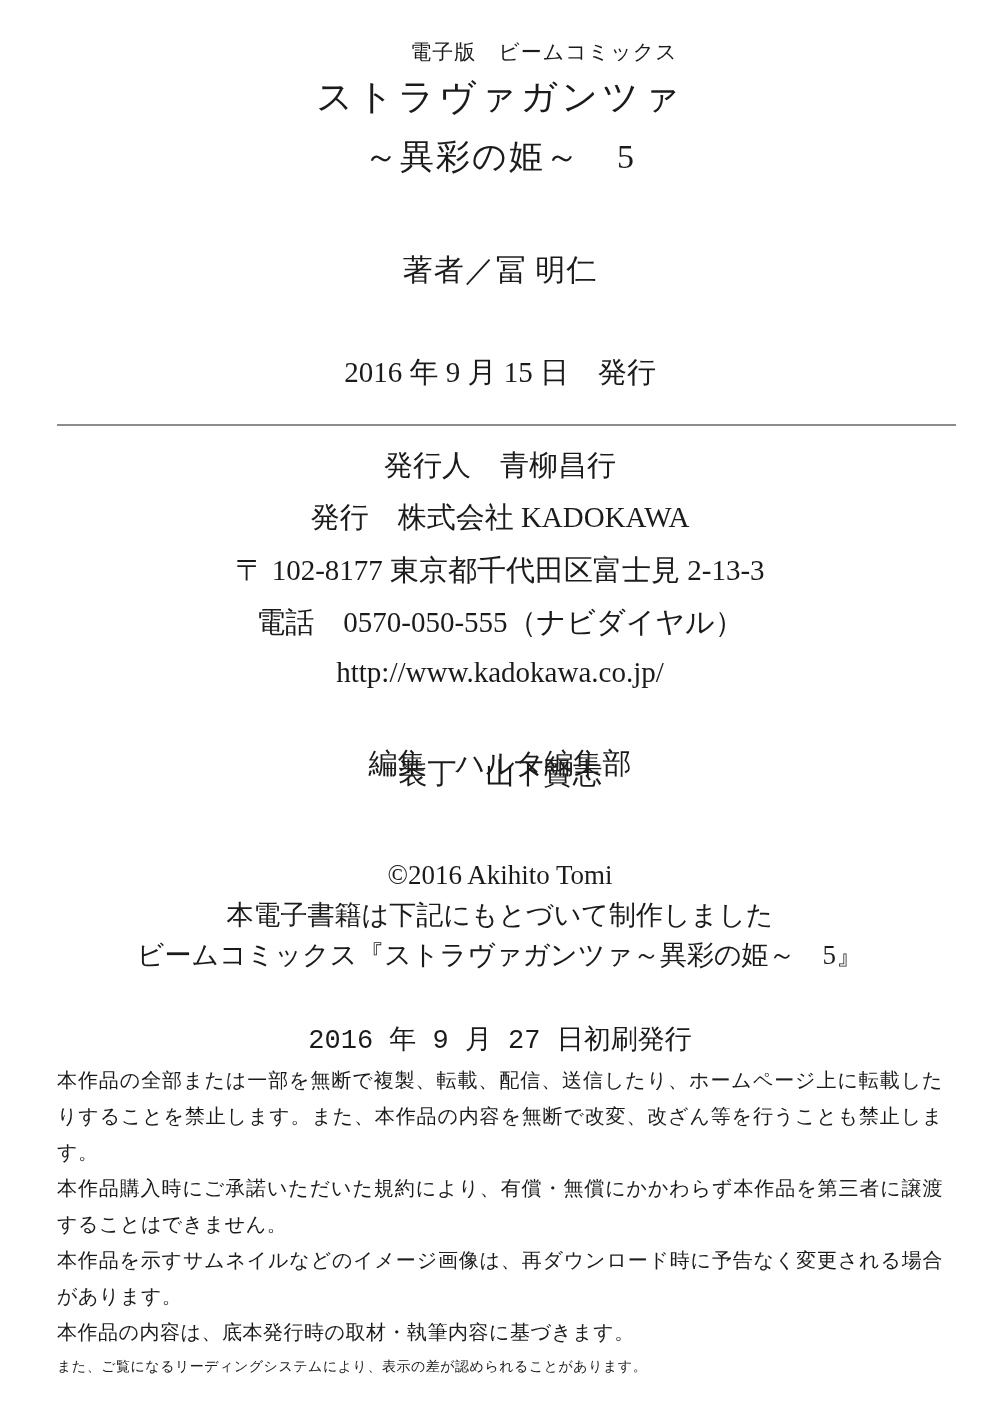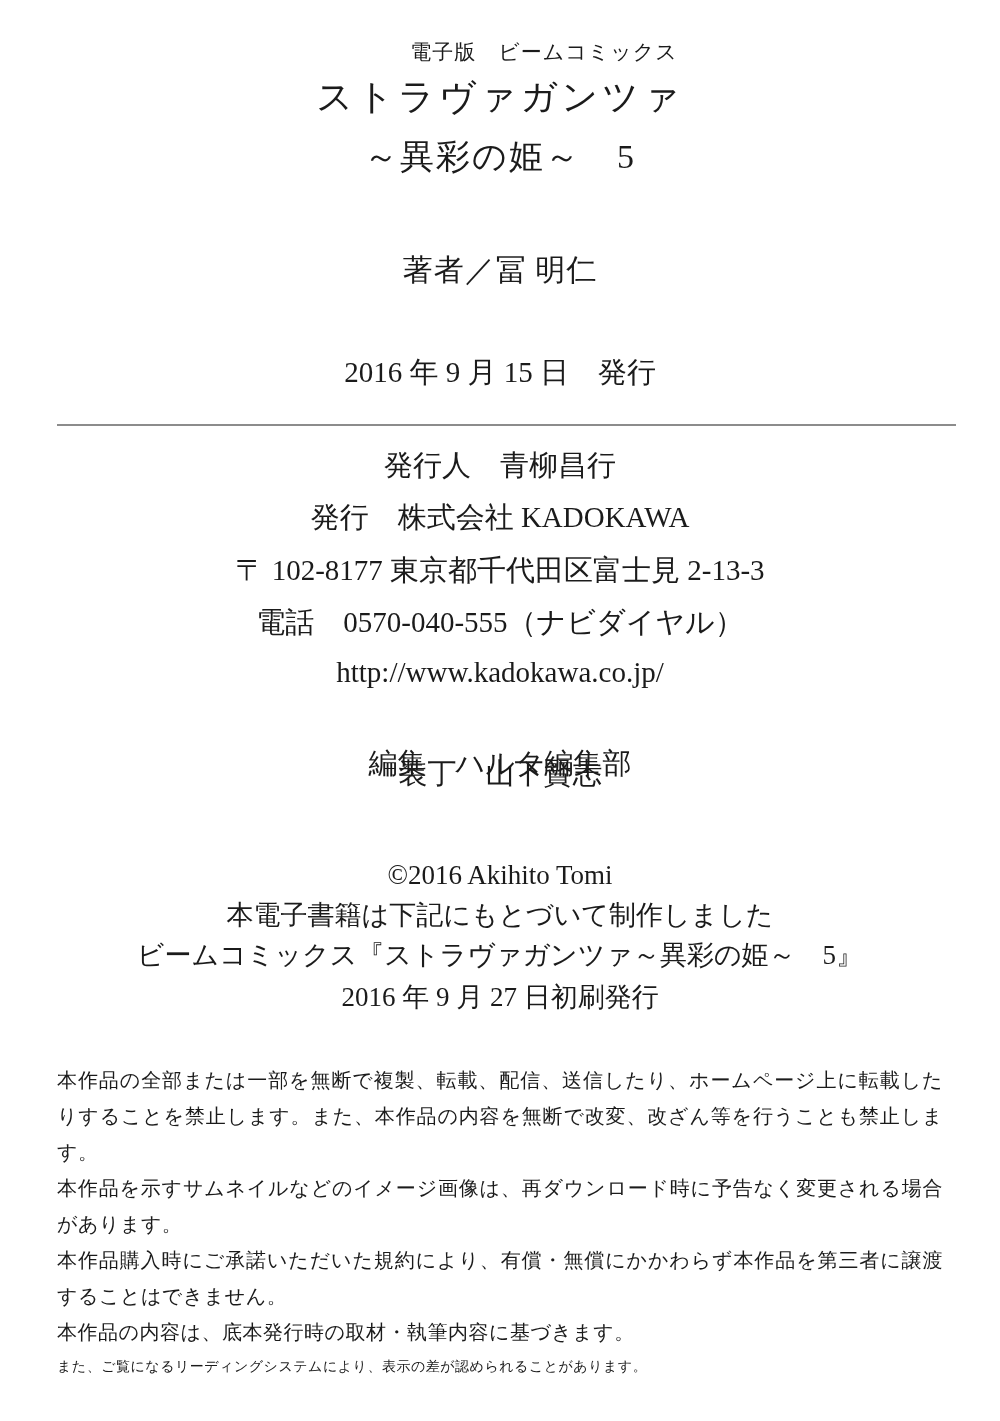--- a/index.html
+++ b/index.html
@@ -44,21 +44,21 @@
   .pub-1 { top: 498px; }
   .pub-2 { top: 551px; }
   .pub-3 { top: 603px; }
   .pub-4 { top: 653px; }
   .pub-5 { top: 744px; }
   .pub-6 { top: 754px; }
   .cr { font-size: 27px; line-height: 36px; }
   .cr-0 { top: 857px; font-family: Liberation Serif, serif; }
   .cr-1 { top: 897px; }
   .cr-2 { top: 937px; }
-  .cr-3 { top: 979px; }
+  .cr-3 { top: 1023px; font-family: Liberation Mono, monospace; }
   .legal {
     position: absolute;
     top: 1062px;
     left: 57px;
     width: 886px;
     font-size: 20px;
     line-height: 36px;
     letter-spacing: 0.5px;
   }
   .legal p {
@@ -85,32 +85,32 @@
   <div class="c title">ストラヴァガンツァ</div>
   <div class="c subtitle">～異彩の姫～　5</div>
   <div class="c author">著者／冨 明仁</div>
   <div class="c pubdate">2016 年 9 月 15 日　発行</div>
 
   <div class="rule"></div>
 
   <div class="c pub pub-0">発行人　青柳昌行</div>
   <div class="c pub pub-1">発行　株式会社 KADOKAWA</div>
   <div class="c pub pub-2">〒 102-8177 東京都千代田区富士見 2-13-3</div>
-  <div class="c pub pub-3">電話　0570-040-555（ナビダイヤル）</div>
+  <div class="c pub pub-3">電話　0570-050-555（ナビダイヤル）</div>
   <div class="c pub pub-4">http://www.kadokawa.co.jp/</div>
   <div class="c pub pub-5">編集　ハルタ編集部</div>
   <div class="c pub pub-6">装丁　山下賢志</div>
 
   <div class="c cr cr-0">©2016 Akihito Tomi</div>
   <div class="c cr cr-1">本電子書籍は下記にもとづいて制作しました</div>
   <div class="c cr cr-2">ビームコミックス『ストラヴァガンツァ～異彩の姫～　5』</div>
   <div class="c cr cr-3">2016 年 9 月 27 日初刷発行</div>
 
   <div class="legal">
     <p>本作品の全部または一部を無断で複製、転載、配信、送信したり、ホームページ上に転載したりすることを禁止します。また、本作品の内容を無断で改変、改ざん等を行うことも禁止します。</p>
+    <p>本作品購入時にご承諾いただいた規約により、有償・無償にかかわらず本作品を第三者に譲渡することはできません。</p>
     <p>本作品を示すサムネイルなどのイメージ画像は、再ダウンロード時に予告なく変更される場合があります。</p>
-    <p>本作品購入時にご承諾いただいた規約により、有償・無償にかかわらず本作品を第三者に譲渡することはできません。</p>
     <p>本作品の内容は、底本発行時の取材・執筆内容に基づきます。</p>
   </div>
 
   <div class="reader-note">また、ご覧になるリーディングシステムにより、表示の差が認められることがあります。</div>
 
 </div>
 
 </body></html>

